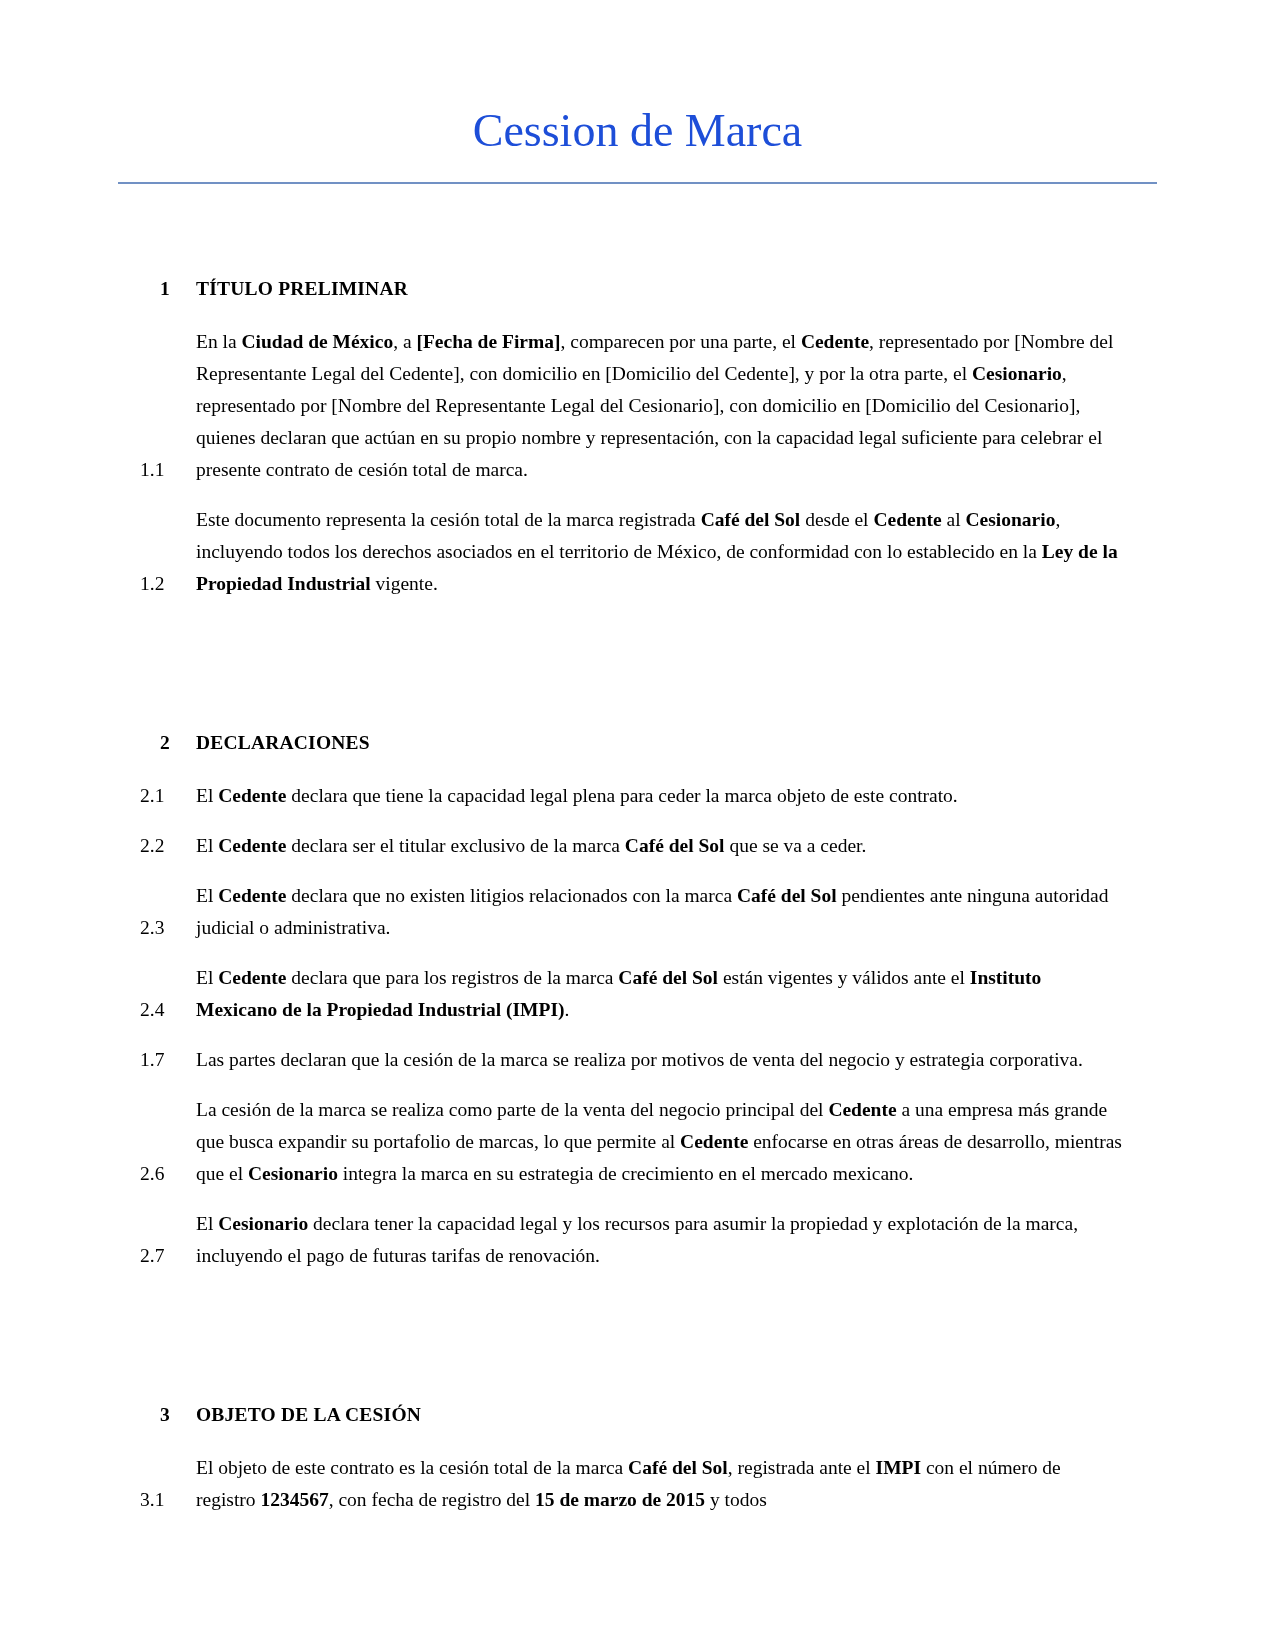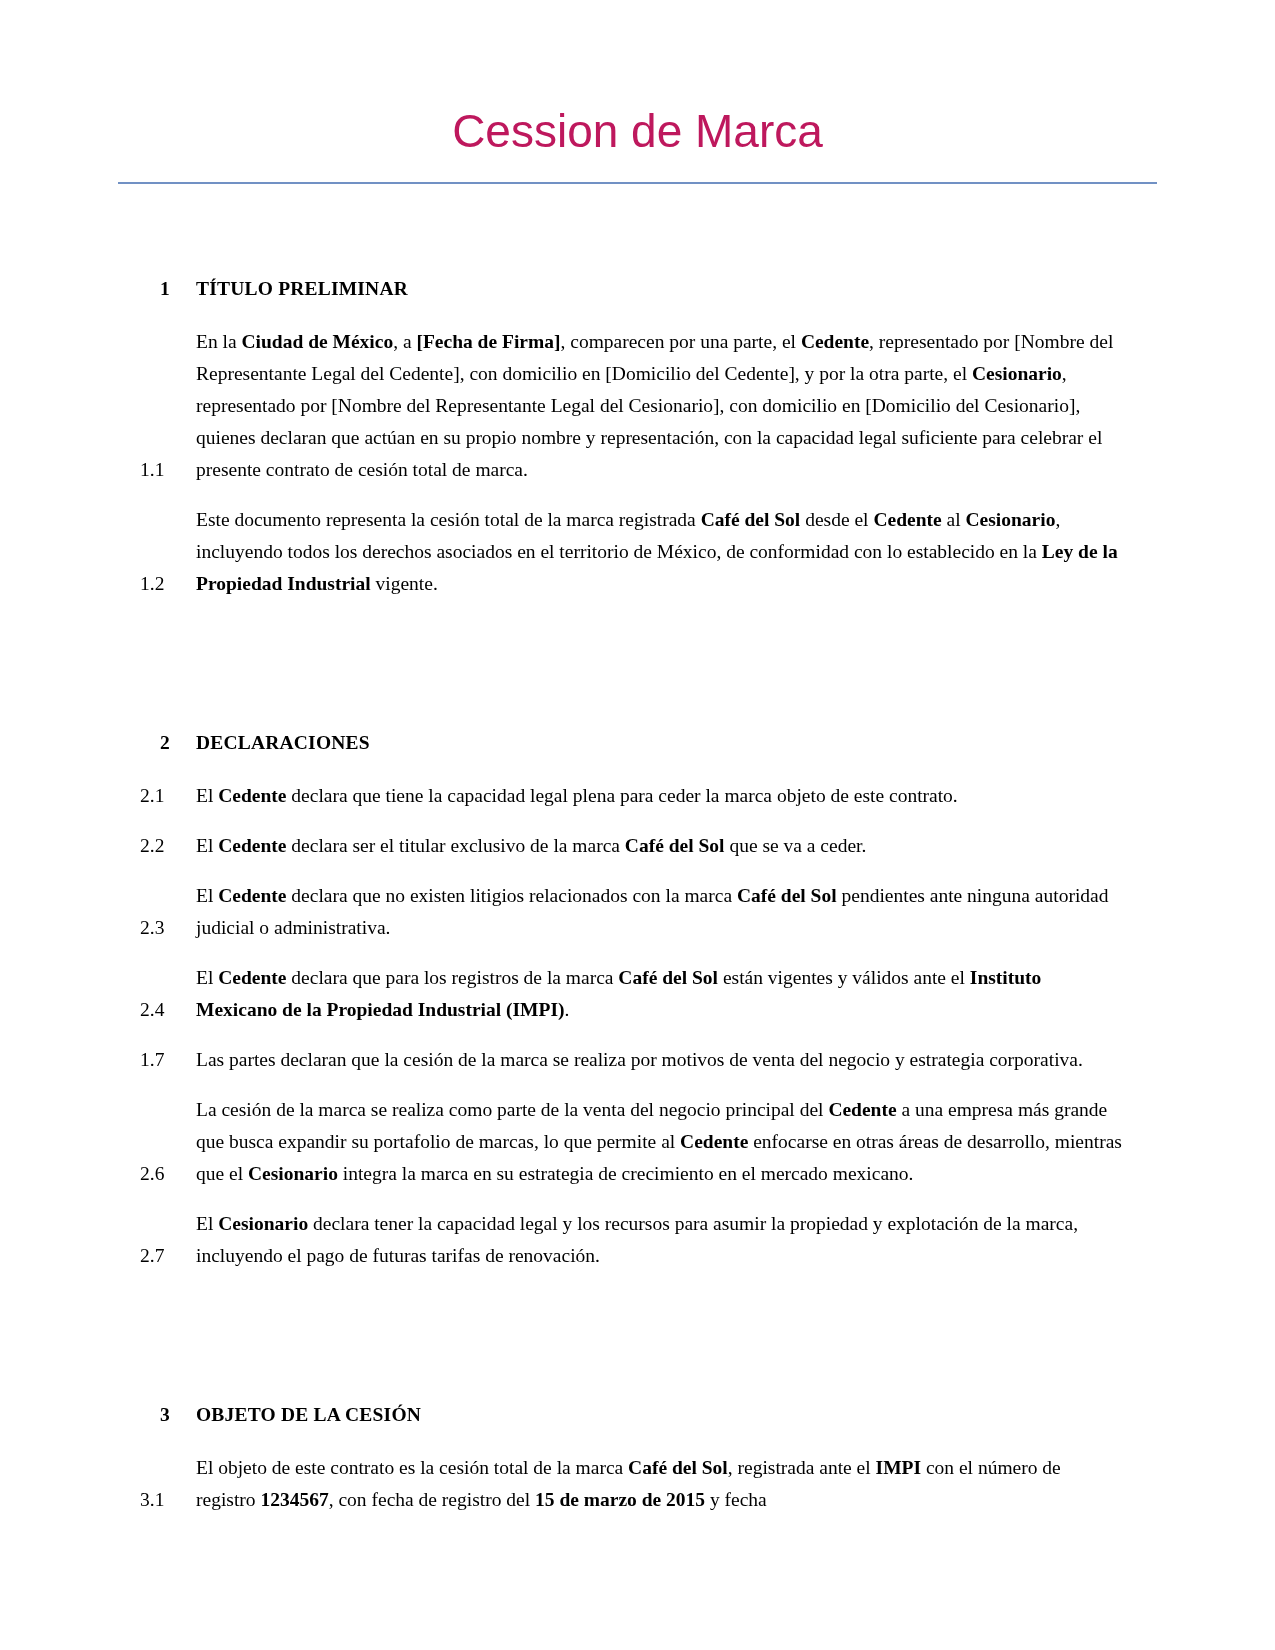--- a/index.html
+++ b/index.html
@@ -19,25 +19,25 @@
     width: 1275px;
     height: 1650px;
     box-sizing: border-box;
     padding: 0;
   }
   
   .title-block {
     padding-top: 105px;
   }
   .doc-title {
-    font-family: Liberation Sans, sans-serif;
+    font-family: Liberation Serif, serif;
     font-weight: 400;
     font-size: 46px;
     line-height: 1.15;
-    color: #be185d;
+    color: #1d4ed8;
     text-align: center;
     letter-spacing: 0px;
     margin: 0;
     padding: 0 120px;
   }
   .title-rule {
     margin: 24px 118px 0 118px;
     height: 2px;
     background: #7191c4;
   }
@@ -153,18 +153,18 @@
         </div>
         <div class="gap-large"></div>
       </div>
       <div class="section">
         <div class="section-heading">
           <span class="num">3</span>
           <span class="heading-text">OBJETO DE LA CESIÓN</span>
         </div>
         <div class="clause">
           <span class="num">3.1</span>
-          <span class="body"><span>El objeto de este contrato es la cesión total de la marca </span><b>Café del Sol</b><span>, registrada ante el </span><b>IMPI</b><span> con el número de registro </span><b>1234567</b><span>, con fecha de registro del </span><b>15 de marzo de 2015</b><span> y fecha</span></span>
+          <span class="body"><span>El objeto de este contrato es la cesión total de la marca </span><b>Café del Sol</b><span>, registrada ante el </span><b>IMPI</b><span> con el número de registro </span><b>1234567</b><span>, con fecha de registro del </span><b>15 de marzo de 2015</b><span> y todos</span></span>
         </div>
       </div>
     </div>
 
 </div>
 
 </body></html>

